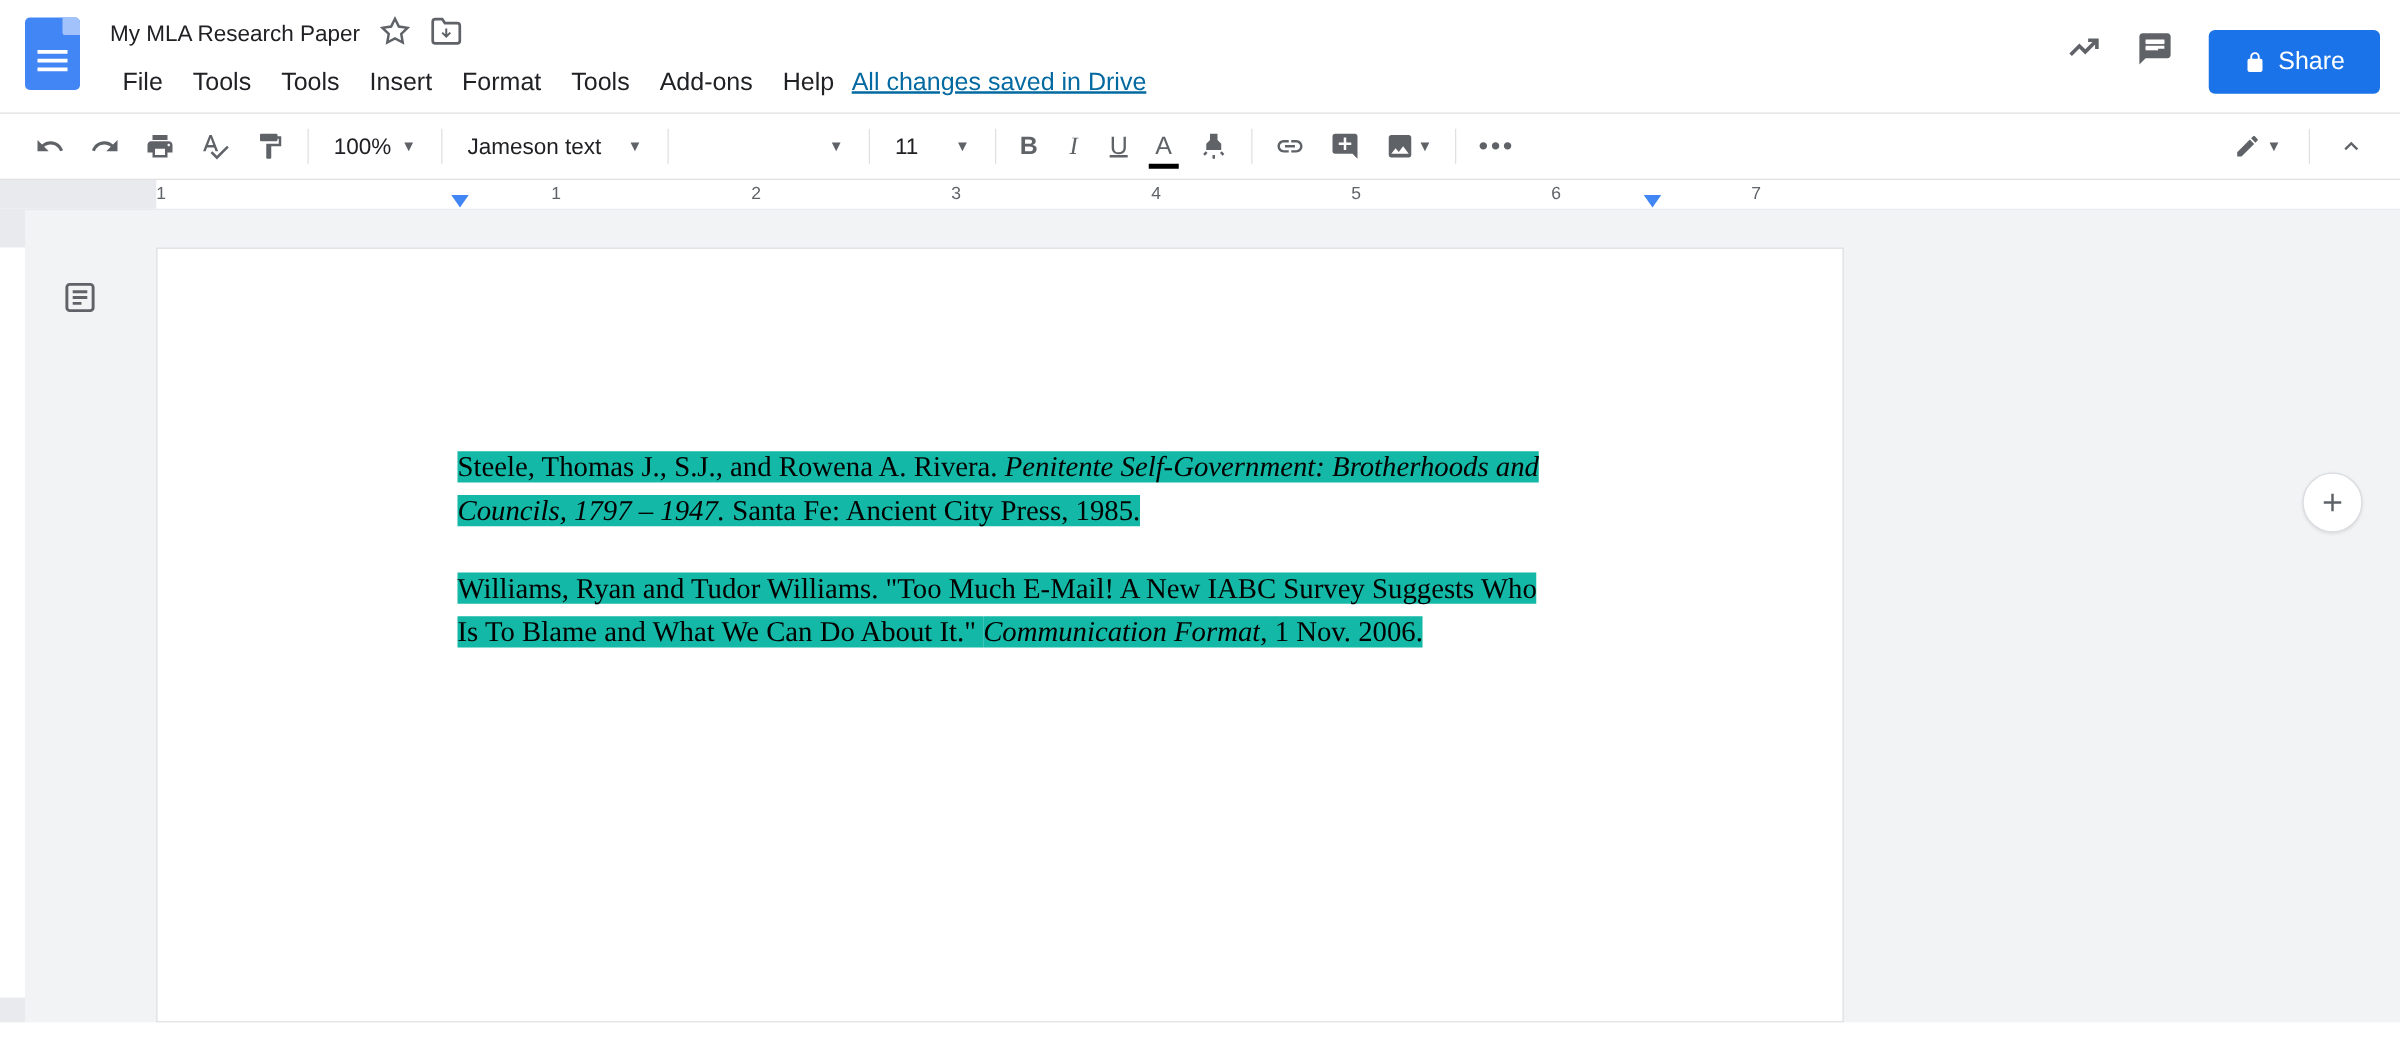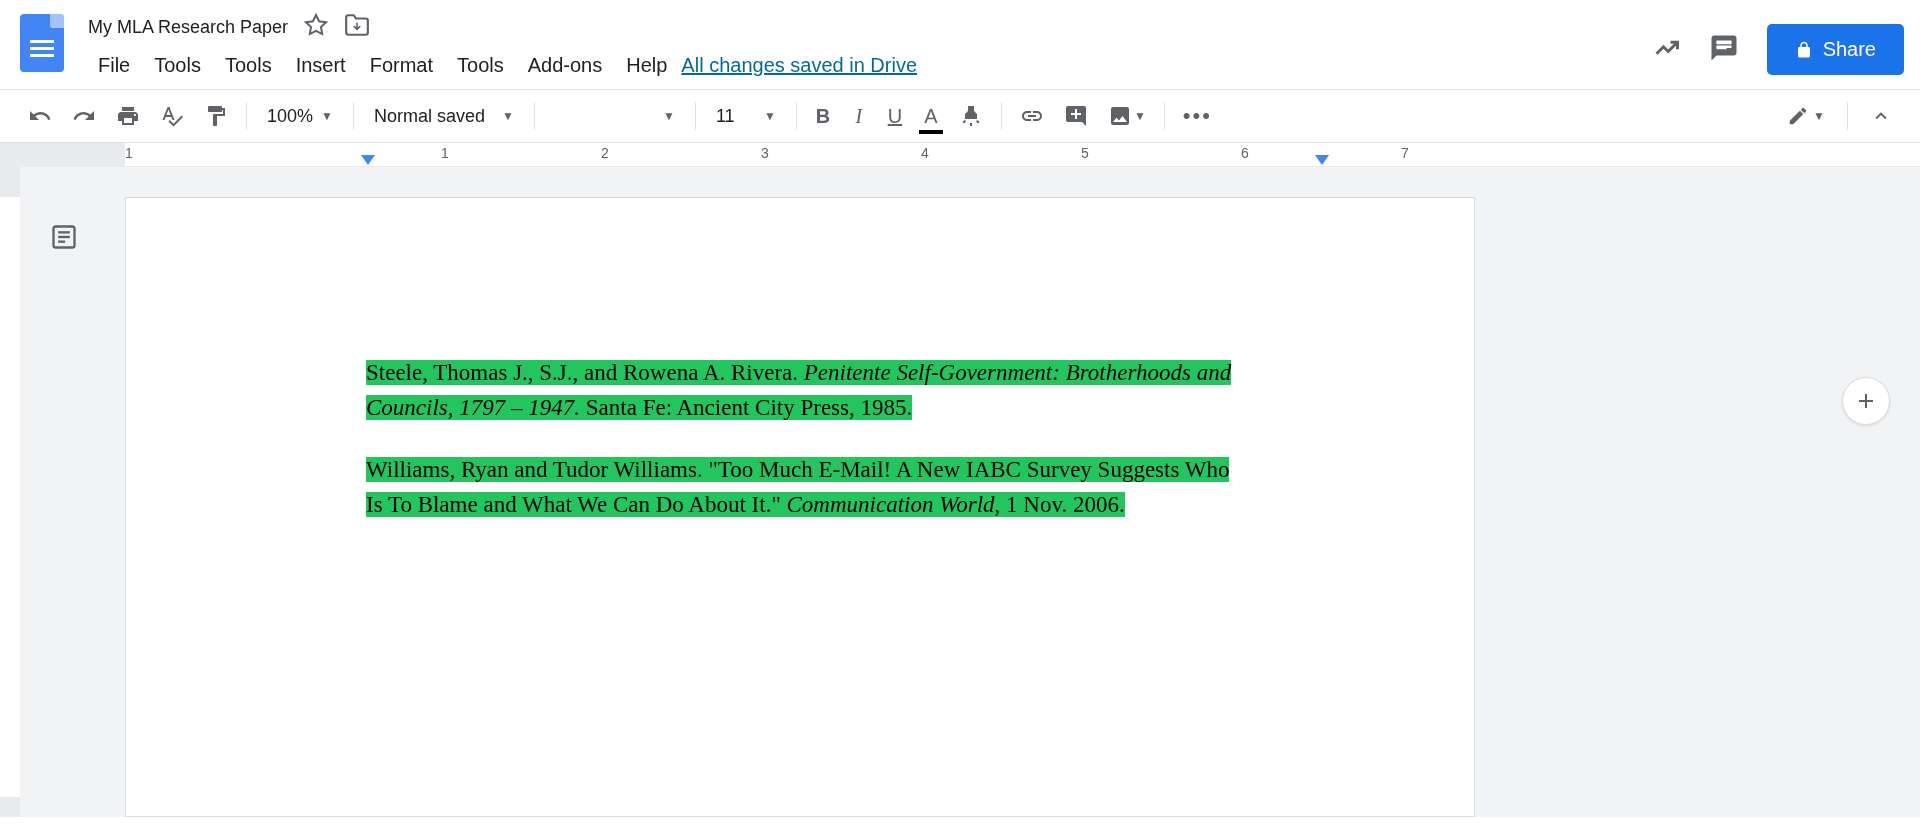--- a/index.html
+++ b/index.html
@@ -82,21 +82,21 @@
       border-radius: 3px;
     }
     .save-status {
       color: #0369a1;
       text-decoration: underline;
       cursor: pointer;
     }
     
     .header-actions {
       display: flex;
-      align-items: center;
+      align-items: flex-start;
       gap: 28px;
       padding-top: 16px;
     }
     .share-btn {
       background: #1a73e8;
       color: #fff;
       border: none;
       border-radius: 5px;
       padding: 14px 28px;
       font-size: 20px;
@@ -237,21 +237,21 @@
       padding: 158px 240px 60px 240px;
       min-height: 620px;
     }
     .doc-content {
       font-family: 'Times New Roman', serif;
       font-size: 23px;
       line-height: 1.5;
       color: #000;
     }
     .highlighted {
-      background: #22c55e;
+      background: #14b8a6;
       text-align: center;
     }
     .citation {
       margin-bottom: 28px;
     }
     .italic-text { font-style: italic; }
     
     .explore-btn {
       position: absolute;
       right: 30px;
@@ -376,21 +376,21 @@
         <path d="M18 4V3c0-.55-.45-1-1-1H5c-.55 0-1 .45-1 1v4c0 .55.45 1 1 1h12c.55 0 1-.45 1-1V6h1v4H9v11c0 .55.45 1 1 1h2c.55 0 1-.45 1-1v-9h8V4h-3z"></path>
       </svg>
   </div>
   <div class="tool-sep"></div>
   <div class="tool-select">
     <span>100%</span>
     <span class="dropdown-arrow">▼</span>
   </div>
   <div class="tool-sep"></div>
   <div class="tool-select" style="min-width:160px;">
-    <span>Normal saved</span>
+    <span>Jameson text</span>
     <span class="dropdown-arrow" style="margin-left:auto;">▼</span>
   </div>
   <div class="tool-sep"></div>
   <div class="tool-select" style="min-width:140px;justify-content:flex-end;">
     <span></span>
     <span class="dropdown-arrow">▼</span>
   </div>
   <div class="tool-sep"></div>
   <div class="tool-select" style="min-width:80px;text-align:right;">
     <span>11</span>
@@ -473,21 +473,21 @@
         <line x1="7" y1="16" x2="13" y2="16"></line>
       </svg>
   </div>
 
   <div class="doc-page">
     <div class="doc-content">
       <div class="citation">
         <span class="highlighted">Steele, Thomas J., S.J., and Rowena A. Rivera. </span><span class="highlighted italic-text">Penitente Self-Government: Brotherhoods and Councils, 1797 – 1947.</span><span class="highlighted"> Santa Fe: Ancient City Press, 1985.</span>
       </div>
       <div class="citation">
-        <span class="highlighted">Williams, Ryan and Tudor Williams. "Too Much E-Mail! A New IABC Survey Suggests Who Is To Blame and What We Can Do About It." </span><span class="highlighted italic-text">Communication World</span><span class="highlighted">, 1 Nov. 2006.</span>
+        <span class="highlighted">Williams, Ryan and Tudor Williams. "Too Much E-Mail! A New IABC Survey Suggests Who Is To Blame and What We Can Do About It." </span><span class="highlighted italic-text">Communication Format</span><span class="highlighted">, 1 Nov. 2006.</span>
       </div>
     </div>
   </div>
 
   <div class="explore-btn">
     <svg width="24" height="24" viewBox="0 0 24 24" fill="currentColor">
         <path d="M19 13h-6v6h-2v-6H5v-2h6V5h2v6h6v2z"></path>
       </svg>
   </div>
 </div>

